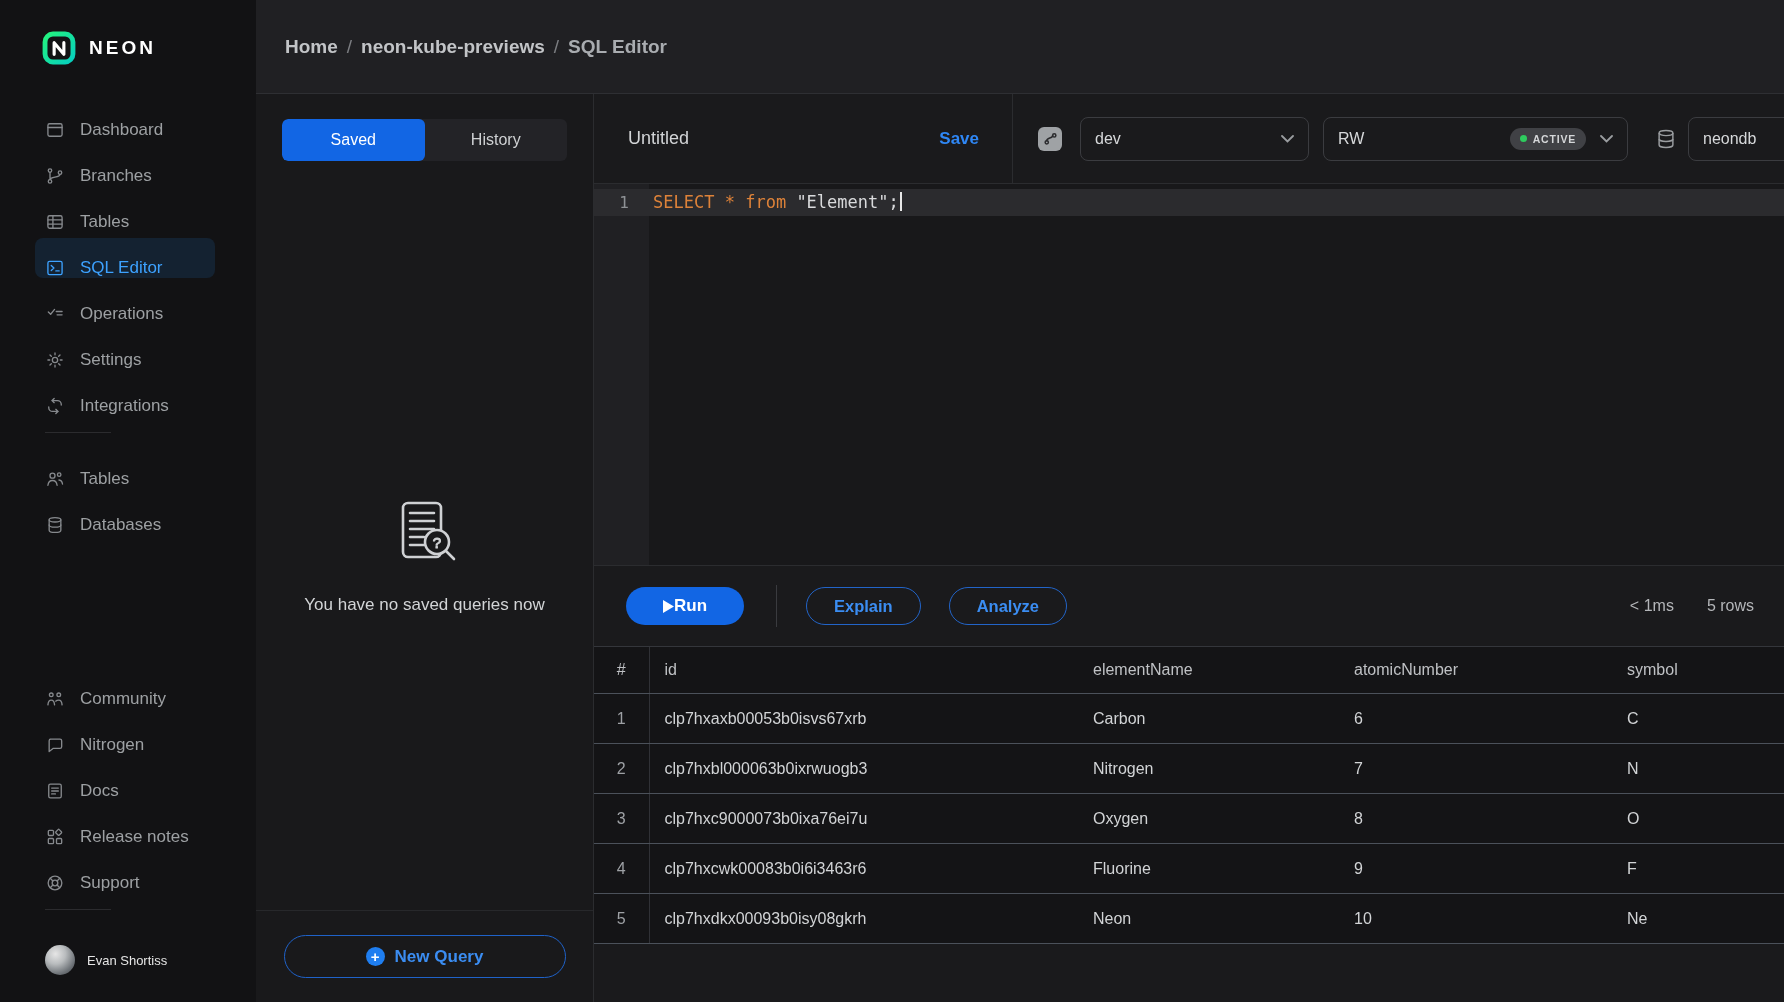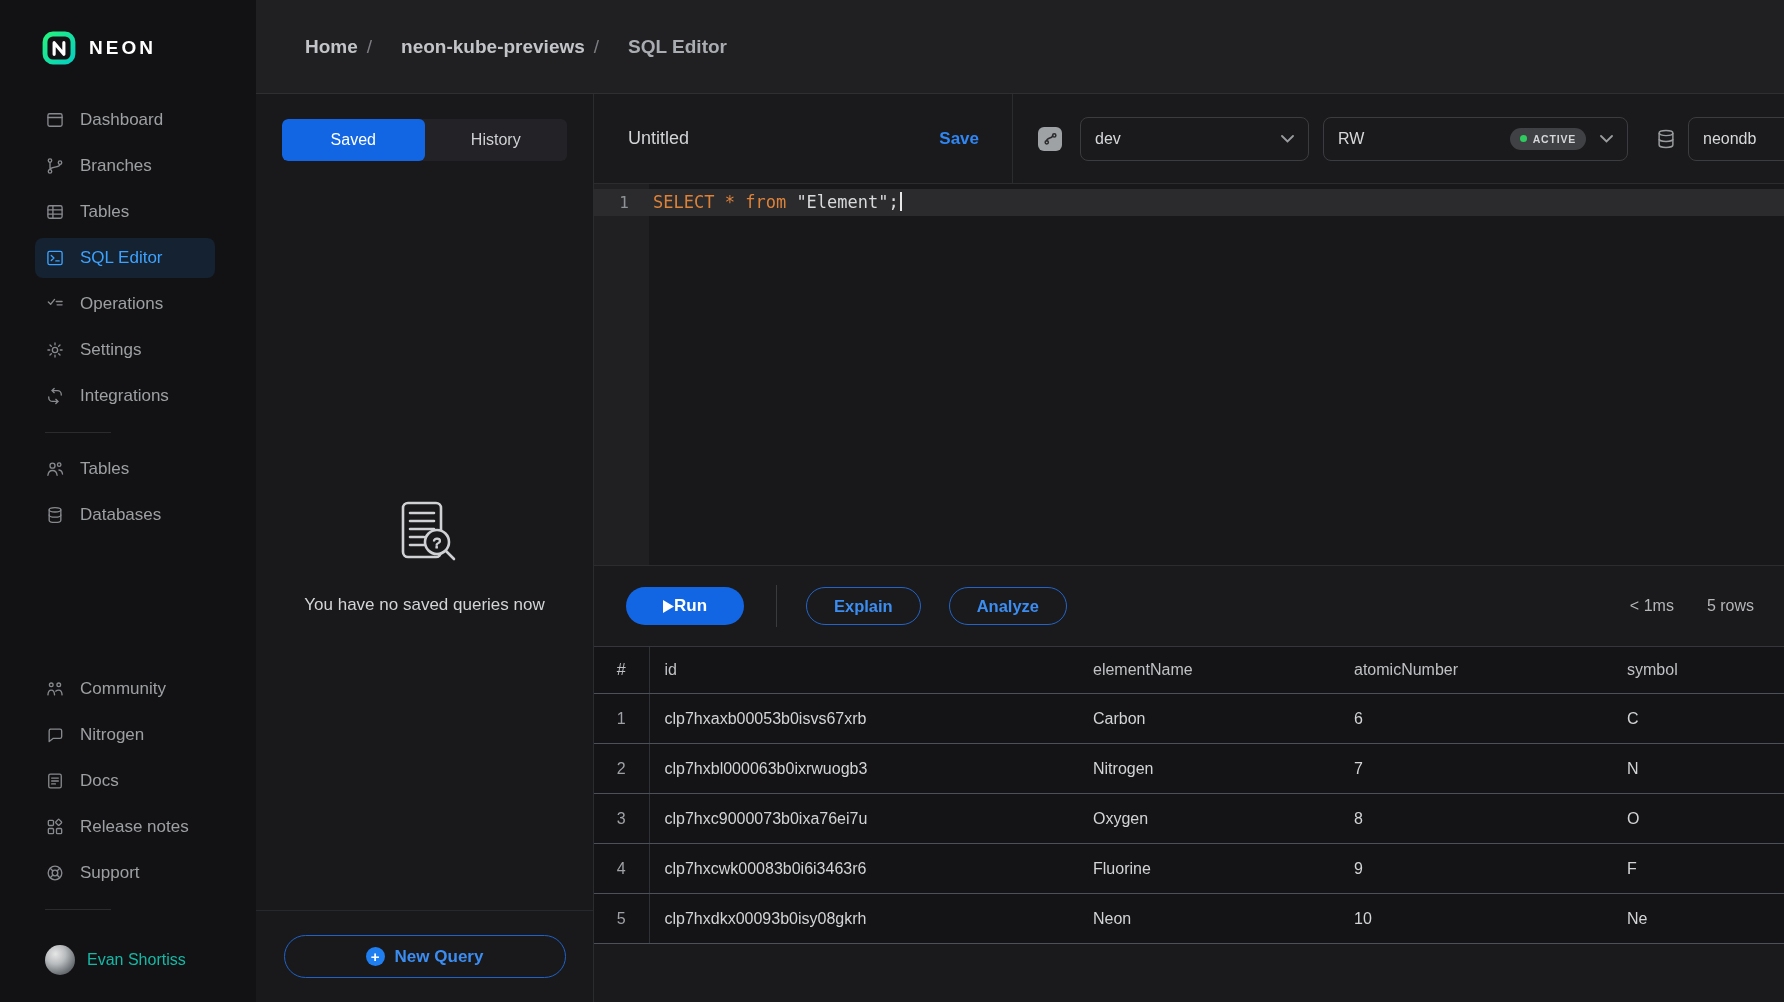--- a/index.html
+++ b/index.html
@@ -8,37 +8,37 @@
        -webkit-font-smoothing:antialiased;}
   .app{display:flex;width:1784px;height:1002px;}
 
   
   .sidebar{width:256px;flex:none;background:#121214;display:flex;flex-direction:column;padding-bottom:16px;}
   .logo-row{display:flex;align-items:center;gap:13px;padding:28px 0 0 42px;height:40px;flex:none;}
   .logo-mark{width:34px;height:34px;display:inline-flex;}
   .wordmark{color:#ffffff;font-weight:700;font-size:19px;letter-spacing:3px;}
   .nav{display:flex;flex-direction:column;flex:none;}
   .nav.primary{margin-top:32px;}
-  .nav-item{display:flex;align-items:center;height:40px;margin:0 41px 6px 35px;padding-left:10px;
+  .nav-item{display:flex;align-items:flex-end;height:40px;margin:0 41px 6px 35px;padding-left:10px;
             border-radius:8px;gap:15px;color:#9da0a3;font-size:17px;cursor:pointer;}
   .nav-item .nav-icon{width:20px;height:20px;display:inline-flex;flex:none;color:#86898d;}
   .nav-item.active{background:#142231;color:#3da2ff;}
   .nav-item.active .nav-icon{color:#3da2ff;}
   .nav-divider{height:1px;background:#2b2b2e;width:66px;margin:10px 0 16px 45px;flex:none;}
   .side-spacer{flex:1;}
   .user-row{display:flex;align-items:center;gap:12px;height:40px;margin:14px 41px 6px 35px;padding-left:10px;cursor:pointer;}
   .avatar{width:30px;height:30px;border-radius:50%;flex:none;
           background:radial-gradient(circle at 35% 30%,#e6e6e6 0%,#b9bcbe 35%,#6d7277 70%,#3a3e42 100%);}
-  .user-name{color:#14b8a6;font-size:16px;}
+  .user-name{color:#e5e5e5;font-size:13px;}
 
   
   .main{flex:1;display:flex;flex-direction:column;min-width:0;}
   .topbar{height:93px;flex:none;background:#202023;border-bottom:1px solid #2e2f33;
           display:flex;align-items:center;padding-left:29px;gap:9px;font-size:19px;font-weight:600;}
-  .crumb{color:#c2c4c7;margin-left:20px;}
+  .crumb{color:#c2c4c7;}
   .crumb.current{color:#a9acb0;}
   .crumb-sep{color:#7c7e82;font-weight:400;}
 
   .content{flex:1;display:flex;min-height:0;}
 
   
   .saved-panel{width:337px;flex:none;background:#19191b;border-right:1px solid #2b2c2f;
                display:flex;flex-direction:column;}
   .tab-toggle{margin:25px auto 0;width:285px;height:42px;flex:none;display:flex;background:#232327;border-radius:6px;overflow:hidden;}
   .tab{flex:1;border:none;background:transparent;color:#cfd1d3;font-size:16px;cursor:pointer;

